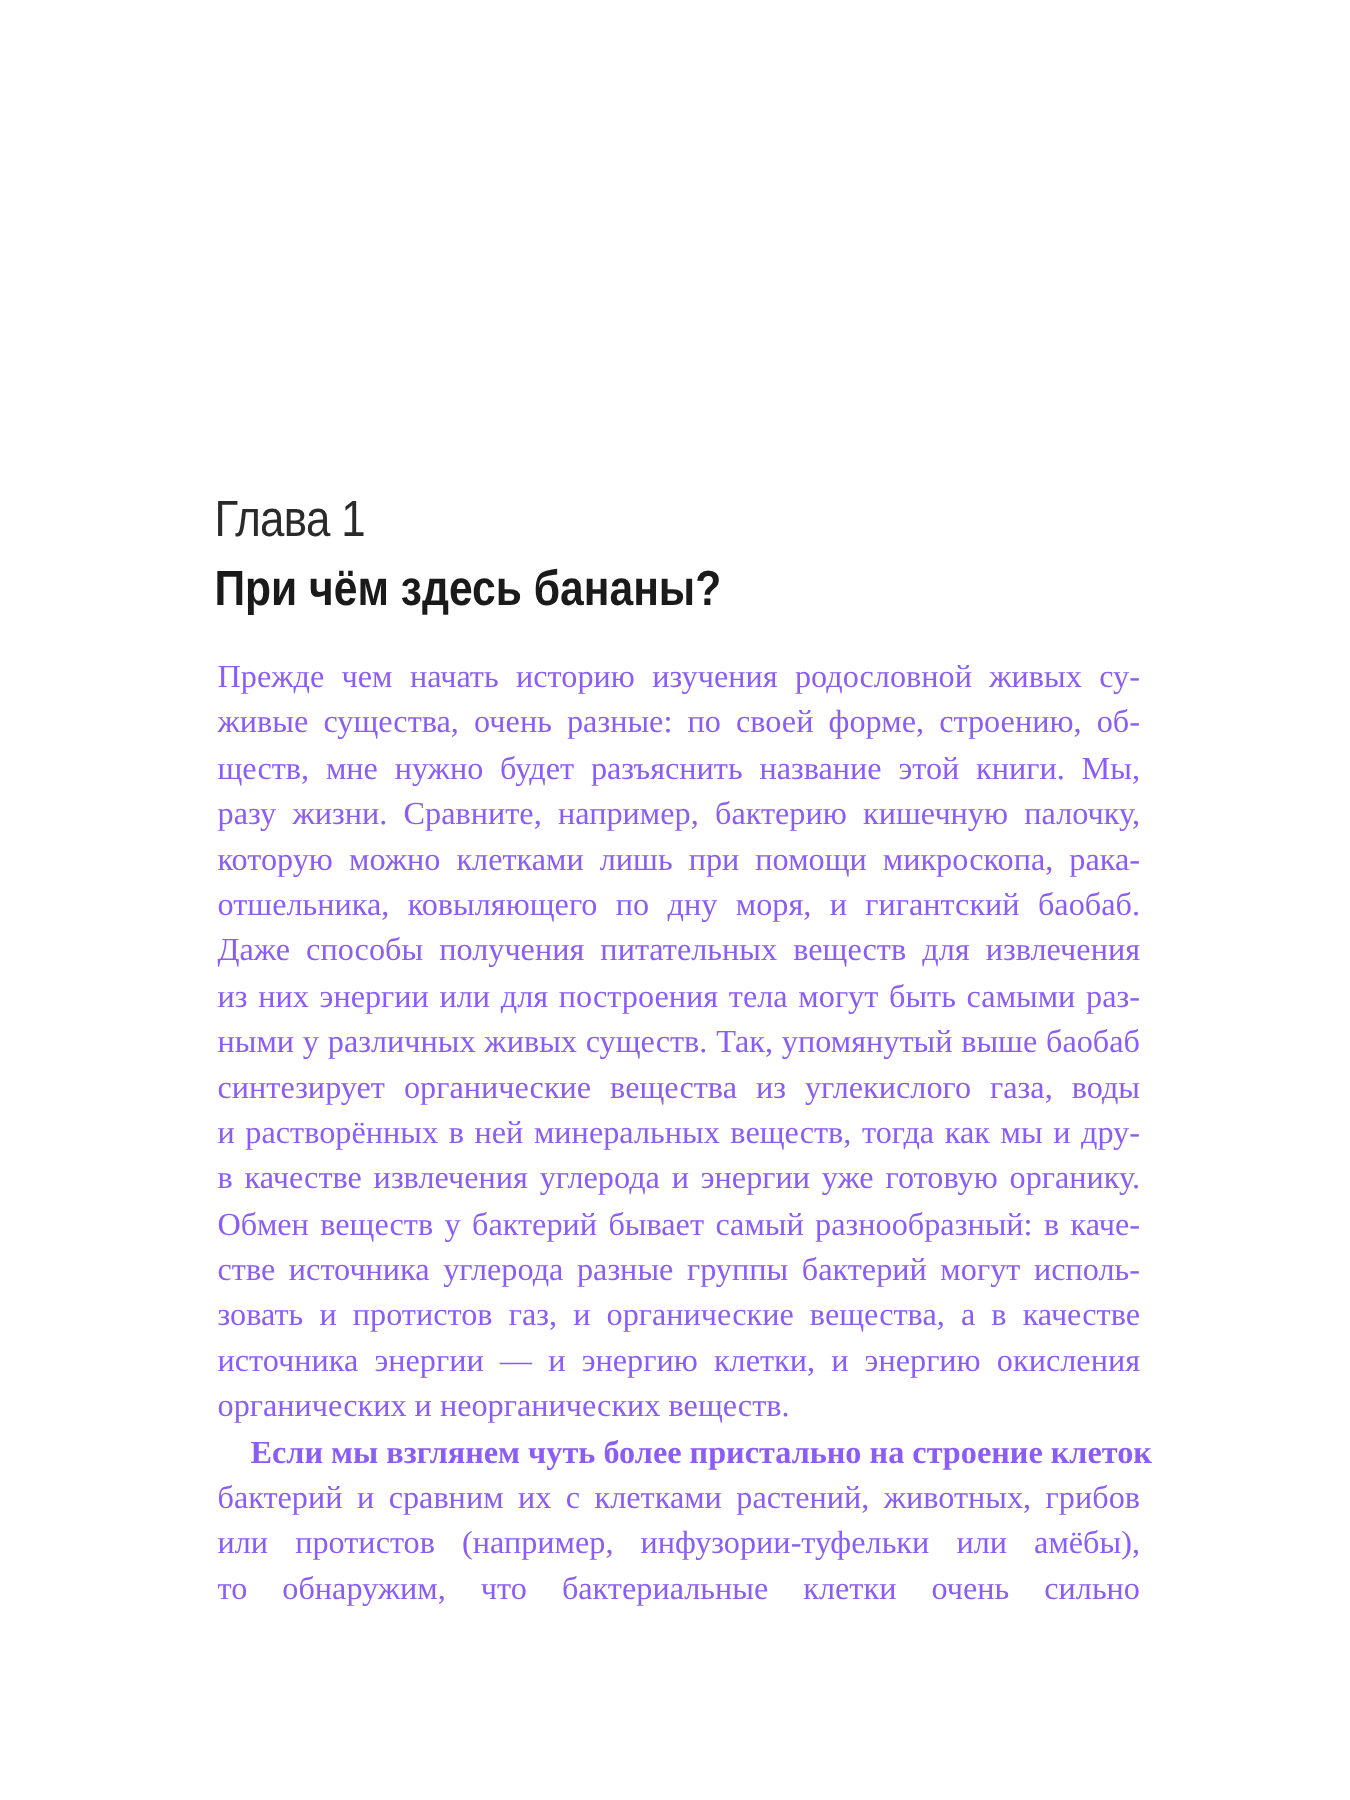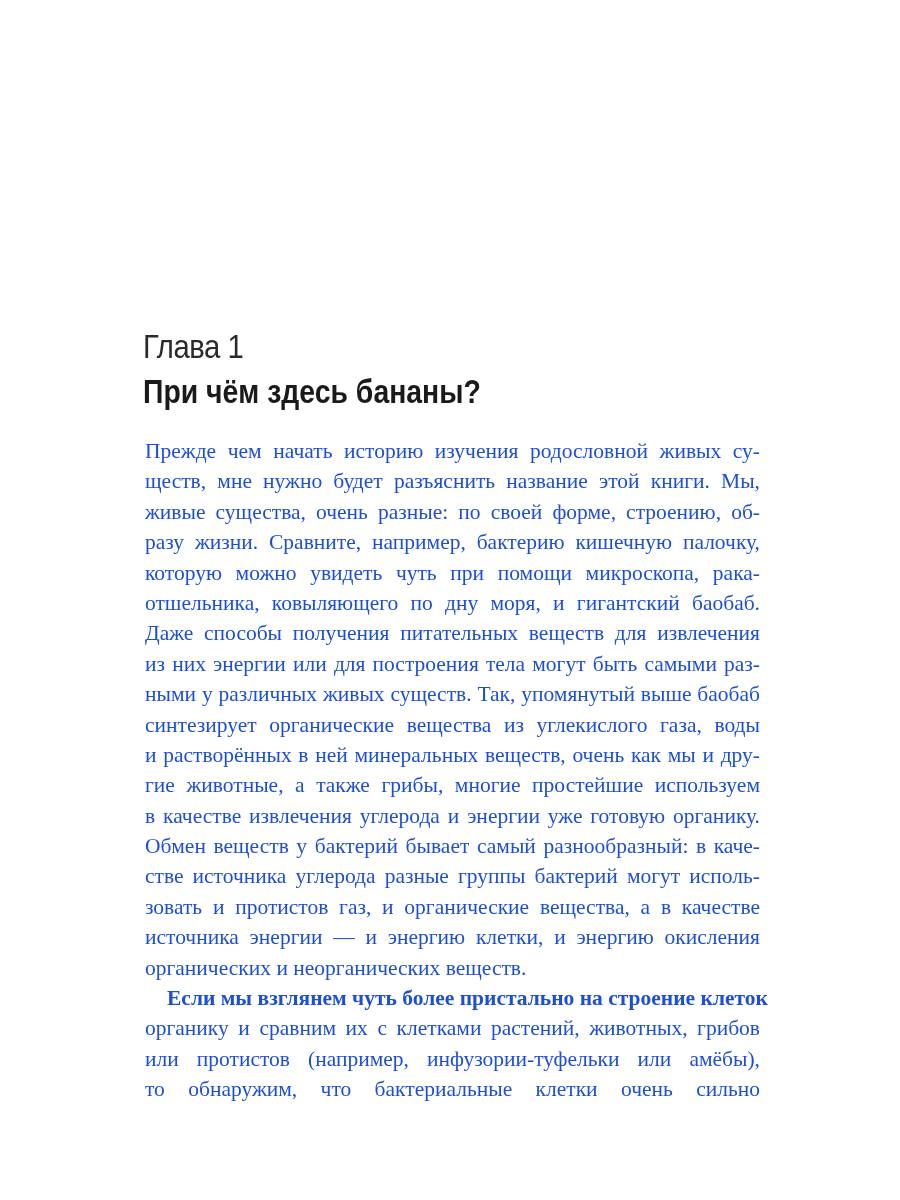--- a/index.html
+++ b/index.html
@@ -47,21 +47,21 @@
       white-space: nowrap;
       line-height: 40px;
     }
     .body-text {
       position: absolute;
       left: 145px;
       top: 436px;
       width: 615px;
       font-family: "Liberation Serif", "DejaVu Serif", serif;
       font-size: 21.5px;
-      color: #1d4ed8;
+      color: #8b5cf6;
     }
     .line {
       display: block;
       height: 30.4px;
       line-height: 30.4px;
       white-space: nowrap;
       text-align: justify;
       text-align-last: justify;
     }
     .line.last {
@@ -76,39 +76,38 @@
 <body>
 
 <div class="page">
 
   <div class="chapter-label">Глава 1</div>
   <div class="chapter-title">При чём здесь бананы?</div>
 
   <div class="body-text">
     <div>
       <span class="line">Прежде чем начать историю изучения родословной живых су-</span>
+      <span class="line">живые существа, очень разные: по своей форме, строению, об-</span>
       <span class="line">ществ, мне нужно будет разъяснить название этой книги. Мы,</span>
-      <span class="line">живые существа, очень разные: по своей форме, строению, об-</span>
       <span class="line">разу жизни. Сравните, например, бактерию кишечную палочку,</span>
-      <span class="line">которую можно увидеть чуть при помощи микроскопа, рака-</span>
+      <span class="line">которую можно клетками лишь при помощи микроскопа, рака-</span>
       <span class="line">отшельника, ковыляющего по дну моря, и гигантский баобаб.</span>
       <span class="line">Даже способы получения питательных веществ для извлечения</span>
       <span class="line">из них энергии или для построения тела могут быть самыми раз-</span>
       <span class="line">ными у различных живых существ. Так, упомянутый выше баобаб</span>
       <span class="line">синтезирует органические вещества из углекислого газа, воды</span>
-      <span class="line">и растворённых в ней минеральных веществ, очень как мы и дру-</span>
-      <span class="line">гие животные, а также грибы, многие простейшие используем</span>
+      <span class="line">и растворённых в ней минеральных веществ, тогда как мы и дру-</span>
       <span class="line">в качестве извлечения углерода и энергии уже готовую органику.</span>
       <span class="line">Обмен веществ у бактерий бывает самый разнообразный: в каче-</span>
       <span class="line">стве источника углерода разные группы бактерий могут исполь-</span>
       <span class="line">зовать и протистов газ,  и органические вещества, а в качестве</span>
       <span class="line">источника энергии — и энергию клетки, и энергию окисления</span>
       <span class="line last">органических и неорганических веществ.</span>
     </div>
     <div>
       <span class="line indent">Если мы взглянем чуть более пристально на строение клеток</span>
-      <span class="line">органику и сравним их с клетками растений, животных, грибов</span>
+      <span class="line">бактерий и сравним их с клетками растений, животных, грибов</span>
       <span class="line">или протистов (например, инфузории-туфельки или амёбы),</span>
       <span class="line">то обнаружим, что бактериальные клетки очень сильно</span>
     </div>
   </div>
 
 </div>
 
 </body></html>

